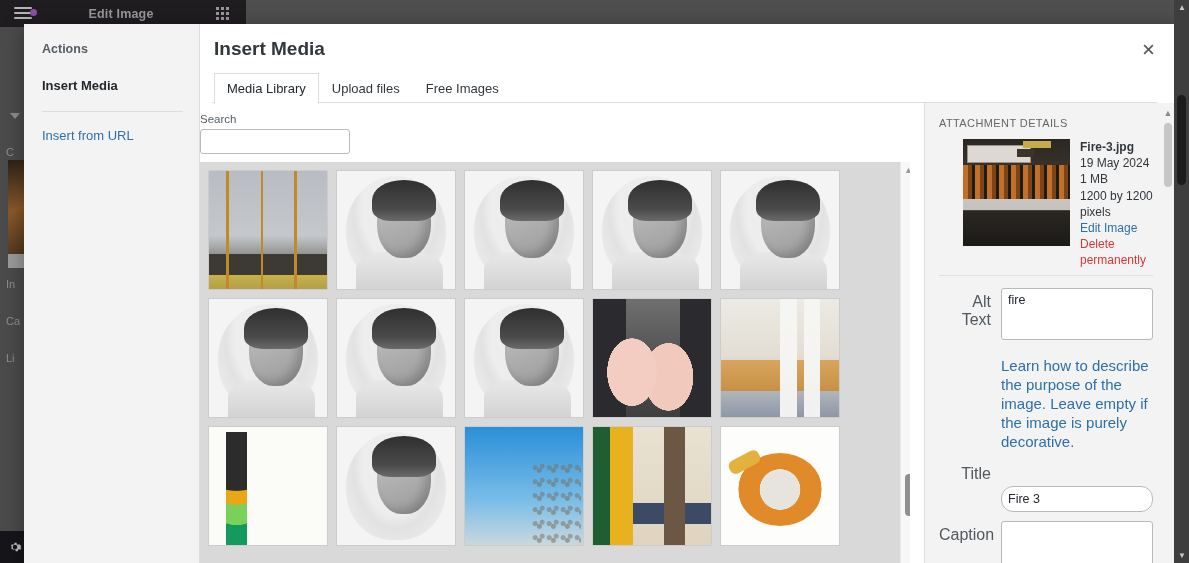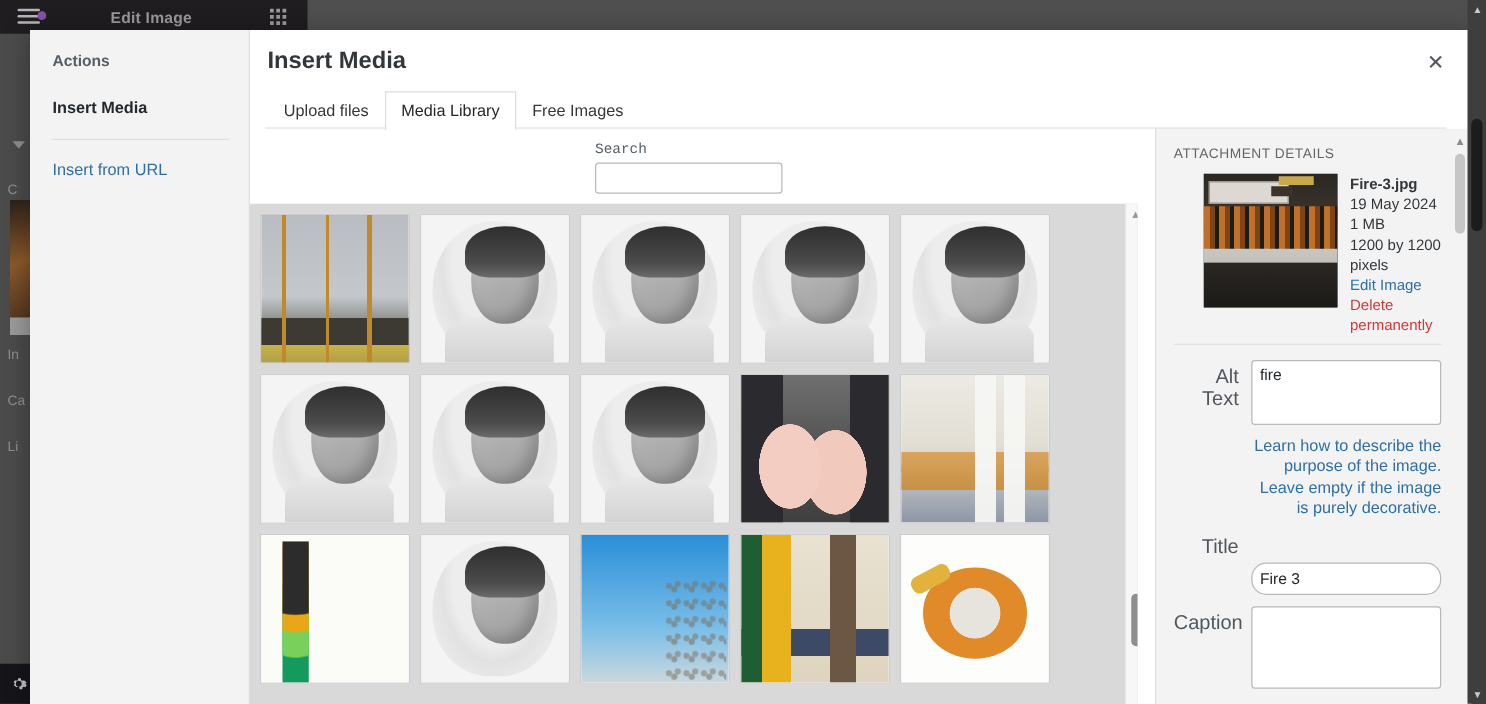--- a/index.html
+++ b/index.html
@@ -143,21 +143,21 @@
   }
   .tab.active {
     background: #fff; border-color: #ddd; color: #23282d;
   }
   .tabs-rule { height: 1px; background: #ddd; margin-top: -1px; }
 
   
   #mbody { flex: 1; display: flex; min-height: 0; }
   #gridwrap { flex: 1; position: relative; background: #fff; display: flex; flex-direction: column; min-width: 0; }
 
-  .searchrow { padding: 10px 22px 8px 0; display: flex; justify-content: center; font-family: Liberation Mono, monospace; }
+  .searchrow { padding: 10px 22px 8px 0; display: flex; justify-content: flex-start; }
   .searchbox { display: flex; flex-direction: column; width: 150px; }
   .searchlabel { font-size: 11.5px; color: #555d66; margin-bottom: 4px; }
   .searchinput {
     height: 25px; border: 1px solid #b9b9b9; border-radius: 3px; background: #fff;
     font-size: 12px; padding: 0 6px; font-family: inherit; color: #23282d;
   }
 
   #grid {
     position: relative; flex: 1; margin: 0 14px 0 0; background: #d9d9d9;
     padding: 8px; overflow: hidden; min-height: 0;
@@ -329,21 +329,21 @@
   .ctl { flex: 1; }
   .ta {
     width: 100%; border: 1px solid #b9b9b9; border-radius: 3px; background: #fff;
     font-family: inherit; font-size: 12.5px; color: #23282d; padding: 4px 6px;
     resize: none;
   }
   .inp {
     width: 100%; height: 26px; border: 1px solid #b9b9b9; border-radius: 12px;
     background: #fff; font-family: inherit; font-size: 12.5px; color: #23282d; padding: 0 6px; margin-top: 26px;
   }
-  .help { font-size: 13px; color: #2e6fa8; line-height: 1.28; margin-top: 4px; text-align: right; }
+  .help { font-size: 15px; color: #2e6fa8; line-height: 1.28; margin-top: 12px; }
 
   .dscroll {
     position: absolute; right: 2px; top: 6px; bottom: 2px; width: 14px;
     display: flex; flex-direction: column; align-items: center; justify-content: space-between;
   }
   .ds-arrow { color: #8a8a8a; font-size: 9px; line-height: 1; }
   .ds-track { position: absolute; left: 3px; top: 14px; bottom: 14px; width: 8px; background: transparent; }
   .ds-thumb { position: absolute; left:0; top: 0; width: 8px; height: 64px; background: #c6c6c6; border-radius: 4px; }
 
   
@@ -458,22 +458,22 @@
 
     <div id="mhead">
       <div class="mtitle">Insert Media</div>
       <div class="mclose">
         <svg width="13" height="13" viewBox="0 0 24 24" fill="none" stroke="currentColor" stroke-width="3">
             <line x1="4" y1="4" x2="20" y2="20"></line>
             <line x1="20" y1="4" x2="4" y2="20"></line>
           </svg>
       </div>
       <div class="tabs">
+        <div class="tab active">Media Library</div>
         <div class="tab">Upload files</div>
-        <div class="tab active">Media Library</div>
         <div class="tab">Free Images</div>
       </div>
       <div class="tabs-rule"></div>
     </div>
 
     <div id="mbody">
 
       <div id="gridwrap">
         <div class="searchrow">
           <div class="searchbox">

